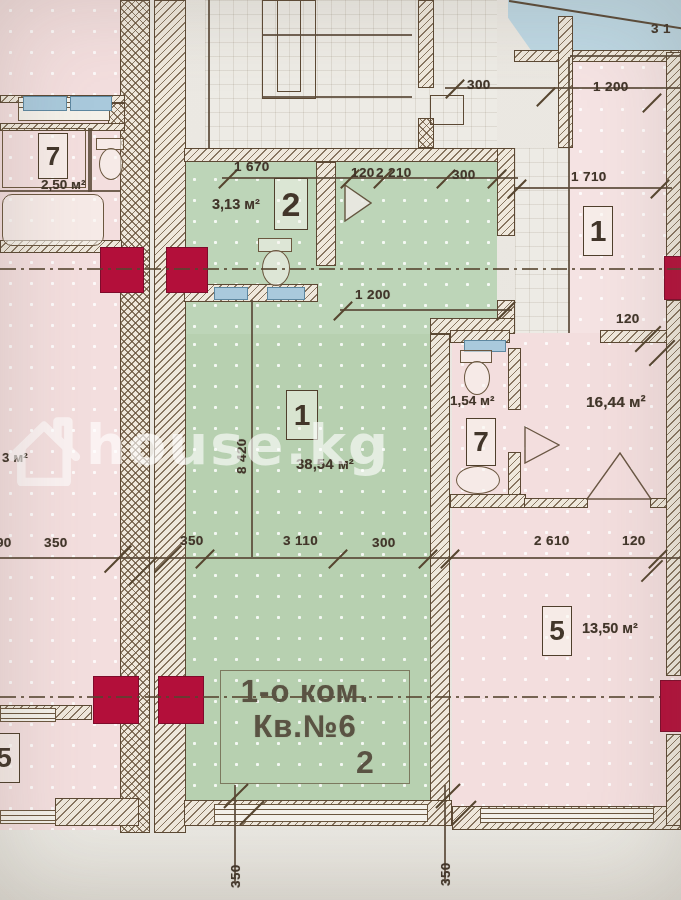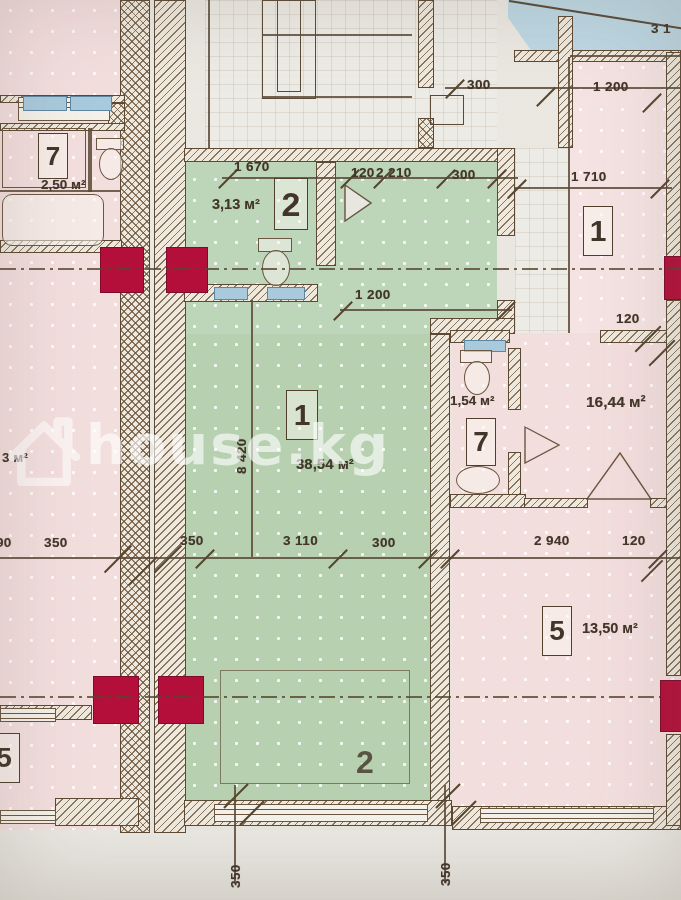--- a/index.html
+++ b/index.html
@@ -79,20 +79,24 @@
   <div class="fix" style="left:2px;top:128px;width:82px;height:58px;background:transparent;"></div>
   <div class="fix" style="left:96px;top:138px;width:26px;height:10px;"></div>
   <div class="fix oval" style="left:99px;top:148px;width:22px;height:30px;"></div>
   <div class="fix" style="left:258px;top:238px;width:32px;height:12px;"></div>
   <div class="fix oval" style="left:262px;top:250px;width:26px;height:34px;"></div>
   <div class="fix" style="left:460px;top:350px;width:30px;height:11px;"></div>
   <div class="fix oval" style="left:464px;top:361px;width:24px;height:32px;"></div>
   <div class="fix oval" style="left:456px;top:466px;width:42px;height:26px;"></div>
 
   <div id="apt-frame"></div>
+  <div id="apt-label">
+    <div>1-о ком.</div>
+    <div>Кв.№6</div>
+  </div>
   <div id="apt-suffix">2</div>
 
   <div id="wm">
     <svg width="84" height="88" viewBox="0 0 100 100" style="position:absolute;left:2px;top:6px;opacity:.6">
       <g fill="none" stroke="#ffffff" stroke-width="10" stroke-linejoin="round" stroke-linecap="round">
         <path d="M12 58 L50 21 L88 58"></path>
         <path d="M66 34 L66 16 L79 16 L79 46"></path>
         <path d="M23 50 L23 88 L77 88 L77 50"></path>
       </g>
     </svg>
@@ -203,21 +207,21 @@
     <div class="dim" style="left: 593px; top: 79px;">1 200</div>
     <div class="dim" style="left: 651px; top: 21px;">3 1</div>
     <div class="dim" style="left: 355px; top: 287px;">1 200</div>
     <div class="dim" style="left: 616px; top: 311px;">120</div>
     <div class="dim rot" style="left: 234px; top: 474px;">8 420</div>
     <div class="dim" style="left: -12px; top: 535px;">490</div>
     <div class="dim" style="left: 44px; top: 535px;">350</div>
     <div class="dim" style="left: 180px; top: 533px;">350</div>
     <div class="dim" style="left: 283px; top: 533px;">3 110</div>
     <div class="dim" style="left: 372px; top: 535px;">300</div>
-    <div class="dim" style="left: 534px; top: 533px;">2 940</div>
+    <div class="dim" style="left: 534px; top: 533px;">2 610</div>
     <div class="dim" style="left: 622px; top: 533px;">120</div>
     <div class="dim rot" style="left: 228px; top: 888px;">350</div>
     <div class="dim rot" style="left: 438px; top: 886px;">350</div>
     <div class="rbox" style="left: 38px; top: 133px; width: 28px; height: 44px; font-size: 26px;">7</div>
     <div class="area" style="left: 30px; top: 177px; font-size: 13.5px; margin-left: 11px;">2,50 м²</div>
     <div class="area" style="left: 2px; top: 450px; font-size: 13.5px;">3 м²</div>
     <div class="rbox" style="left: -12px; top: 733px; width: 30px; height: 48px; font-size: 28px;">5</div>
     <div class="rbox" style="left: 274px; top: 178px; width: 32px; height: 50px; font-size: 34px;">2</div>
     <div class="area" style="left: 204px; top: 196px; font-size: 14.5px; margin-left: 8px;">3,13 м²</div>
     <div class="rbox" style="left: 286px; top: 390px; width: 30px; height: 48px; font-size: 30px;">1</div>

